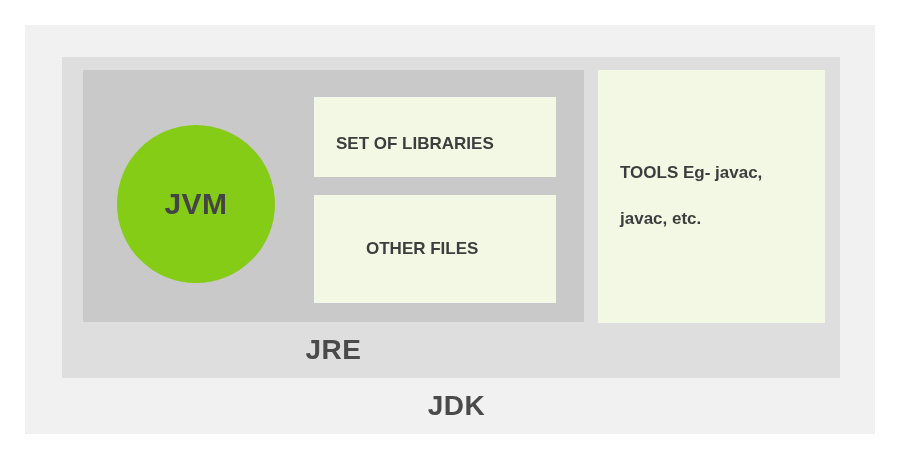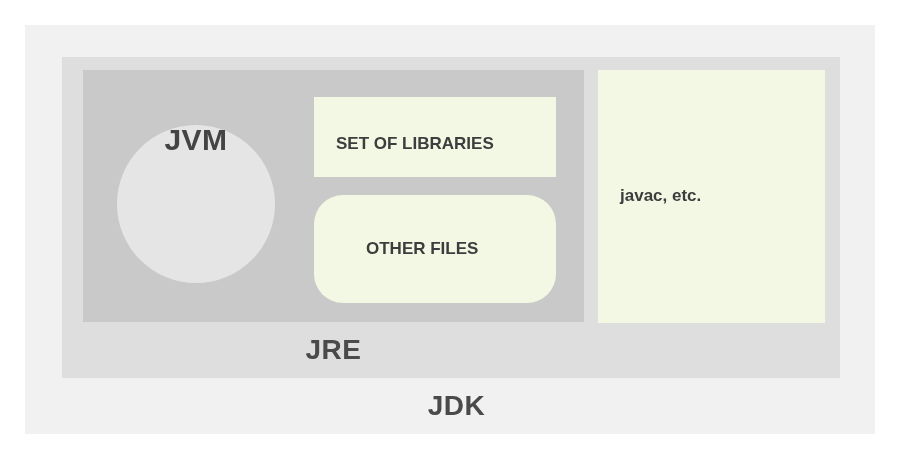--- a/index.html
+++ b/index.html
@@ -52,22 +52,23 @@
   }
 
   
   .jvm-circle {
     position: absolute;
     left: 34px;   
     top: 55px;    
     width: 158px;
     height: 158px;
     border-radius: 50%;
-    background: #e5e5e5;
-    display: flex;
+    background: #84cc16;
+    display: flex;
+    align-items: center;
     justify-content: center;
   }
   .jvm-circle-label {
     font-size: 30px;
     font-weight: bold;
     color: #444444;
     letter-spacing: 0.5px;
     line-height: 1;
   }
 
@@ -85,21 +86,20 @@
     padding: 13px 0 12px 22px;
   }
   .panel-other-files {
     left: 231px;
     top: 125px;   
     width: 242px;
     height: 108px;
     padding: 0 0 0 52px;
     display: flex;
     align-items: center;
-    border-radius: 29px;
   }
   .panel-dev-tools {
     left: 536px;  
     top: 13px;    
     width: 227px; 
     height: 253px;
     padding: 0 0 0 22px;
     display: flex;
     align-items: center;
   }
@@ -171,20 +171,21 @@
         <div class="green-panel panel-other-files">
           <span class="panel-text">
             <span class="panel-text-block">OTHER FILES</span>
           </span>
         </div>
 
       </div>
 
       <div class="green-panel panel-dev-tools">
         <span class="panel-text">
+          <span class="panel-text-block">TOOLS Eg- javac,</span>
           <span class="panel-text-block">javac, etc.</span>
         </span>
       </div>
 
       <div class="jre-label">
         <span>JRE</span>
       </div>
 
     </div>
 

